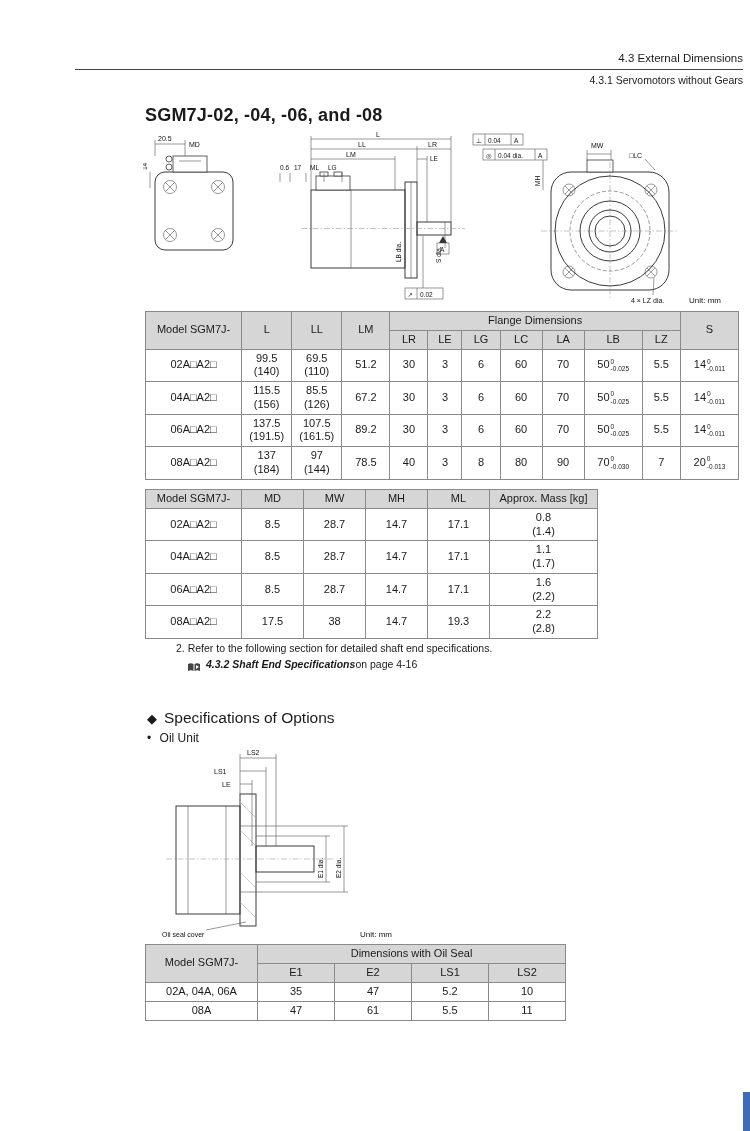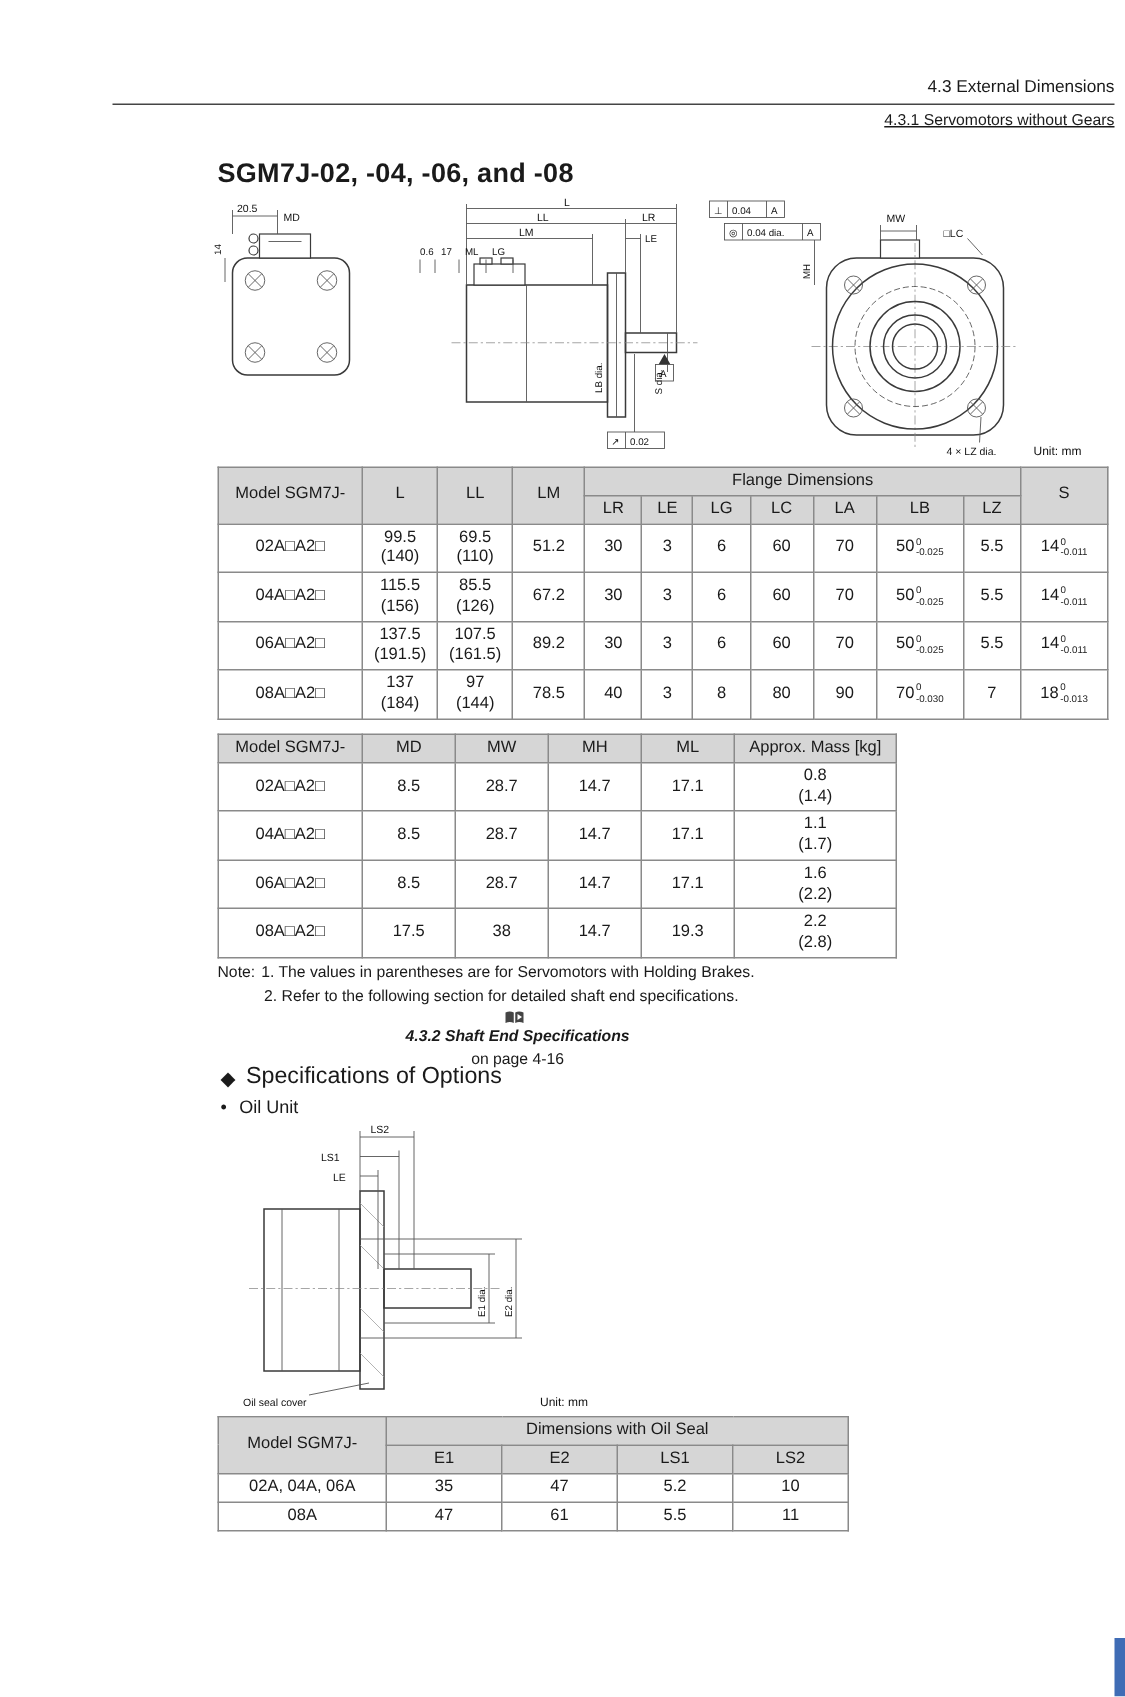--- a/index.html
+++ b/index.html
@@ -6,21 +6,21 @@
   html,body { width:750px; height:1131px; }
   body {
     position:relative; background:#ffffff; overflow:hidden;
     font-family:"Liberation Sans", sans-serif; color:#1a1a1a;
   }
   .abs { position:absolute; }
 
   
   .hdr-sec { top:52px; left:75px; right:7px; text-align:right; font-size:11.5px; }
   .hdr-rule { top:69px; left:75px; right:7px; border-top:1px solid #444; height:0; }
-  .hdr-sub { top:74px; left:75px; right:7px; text-align:right; font-size:10.5px;text-decoration:underline; }
+  .hdr-sub { top:74px; left:75px; right:7px; text-align:right; font-size:10.5px; }
 
   .page-title { top:105px; left:145px; font-size:18px; font-weight:bold; letter-spacing:0.2px; }
 
   
   .fig1 { top:128px; left:143px; }
   .fig2 { top:744px; left:148px; }
   svg text { font-family:"Liberation Sans", sans-serif; fill:#111; }
   .ol  { stroke:#3a3a3a; stroke-width:1; fill:none; }
   .ol2 { stroke:#3a3a3a; stroke-width:0.8; fill:#fff; }
   .dl  { stroke:#555; stroke-width:0.6; fill:none; }
@@ -47,21 +47,21 @@
   .tc { display:inline-flex; align-items:center; justify-content:flex-start; }
   .tols { display:inline-flex; flex-direction:column; margin-left:1px;
           font-size:6.5px; line-height:1.15; text-align:left; }
   .tols i { font-style:normal; }
 
   
   .notes { top:641px; left:145px; font-size:10.5px; line-height:1.5; }
   .notes .row { display:flex; }
   .note-label { margin-right:4px; }
   .ind1 { padding-left:31px;align-items:center; }
-  .ind2 { padding-left:42px; display:flex; align-items:center;flex-direction:column; }
+  .ind2 { padding-left:42px; display:flex; align-items:flex-end; }
   .ref-bold { font-weight:bold; font-style:italic; }
   .book-icon { display:inline-block; margin-right:5px; line-height:0; }
 
   
   .opt-heading { top:709px; left:147px; font-size:15.5px; display:flex; align-items:center; }
   .opt-heading .diamond { font-size:13px; margin-right:7px; }
   .opt-bullet { top:731px; left:147px; font-size:12px; }
   .opt-bullet .bullet { margin-right:5px; }
 
   .chapter-tab { top:1092px; right:0; width:7px; height:39px; background:#3f6cb5; }
@@ -352,21 +352,21 @@
       <td>90</td>
       <td><span class="tc">
             <span>70</span>
             <span class="tols">
               <i>0</i>
               <i>-0.030</i>
             </span>
           </span></td>
       <td>7</td>
       <td><span class="tc">
-            <span>18</span>
+            <span>20</span>
             <span class="tols">
               <i>0</i>
               <i>-0.013</i>
             </span>
           </span></td>
     </tr>
   </tbody>
 </table>
 
 <table class="abs tbl t2">
@@ -422,24 +422,20 @@
       <td>38</td>
       <td>14.7</td>
       <td>19.3</td>
       <td class="pre">2.2
 (2.8)</td>
     </tr>
   </tbody>
 </table>
 
 <div class="abs notes">
-  <div class="row">
-    <span class="note-label">Note:</span>
-    <span>1. The values in parentheses are for Servomotors with Holding Brakes.</span>
-  </div>
   <div class="row ind1">
     <span>2. Refer to the following section for detailed shaft end specifications.</span>
   </div>
   <div class="row ind2">
     <span class="book-icon">
       <svg width="14" height="11" viewBox="0 0 14 11">
           <path d="M1 2 Q4 0.5 6.5 2 L6.5 9 Q4 7.5 1 9 Z" fill="#444"></path>
           <path d="M13 2 Q10 0.5 7.5 2 L7.5 9 Q10 7.5 13 9 Z" fill="#444"></path>
           <path d="M9 3 L12 5 L9 7 Z" fill="#fff"></path>
         </svg>

